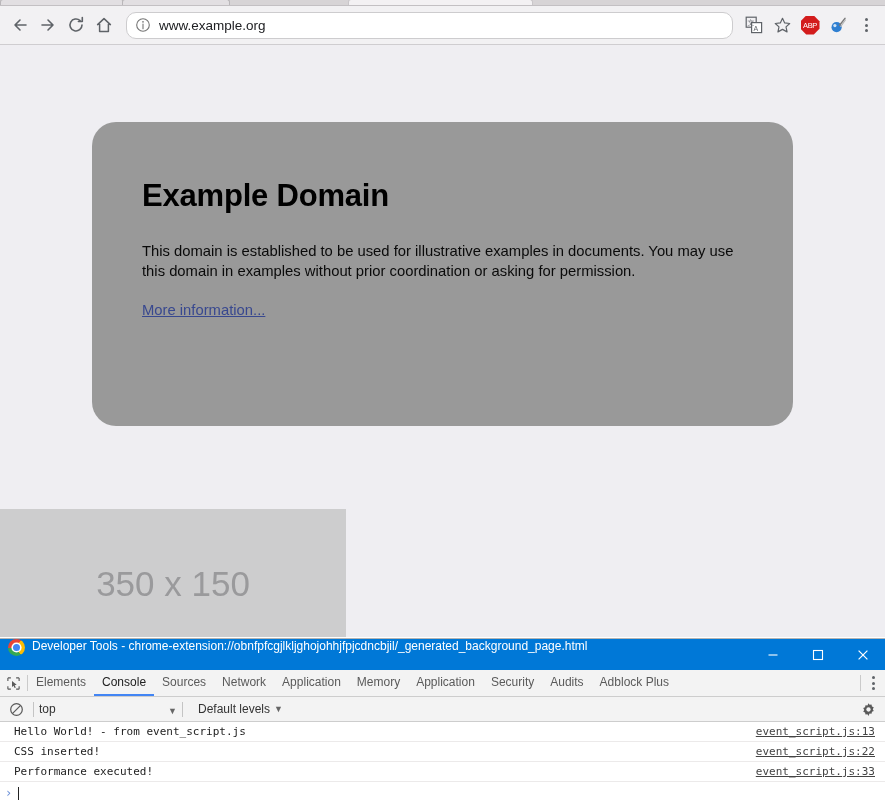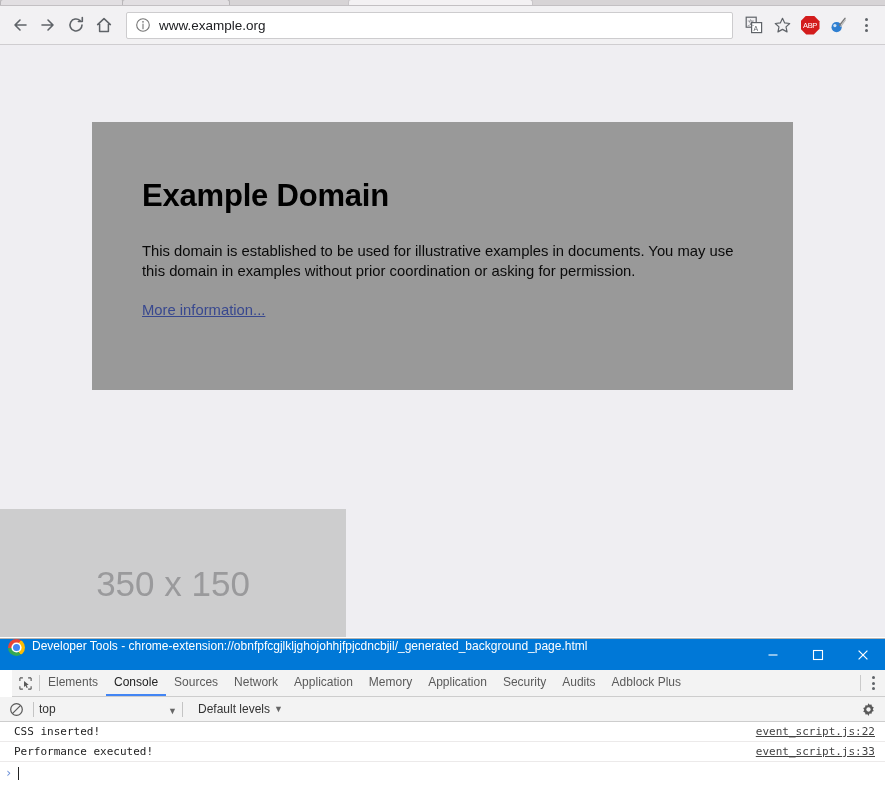--- a/index.html
+++ b/index.html
@@ -50,21 +50,21 @@
     border-radius: 14px;
   }
   .navbtn svg { display: block; }
 
   .omnibox {
     flex: 1 1 auto;
     height: 27px;
     margin: 0 6px 0 8px;
     background: #ffffff;
     border: 1px solid #cdccce;
-    border-radius: 2px;
+    border-radius: 10px;
     display: flex; align-items: center;
     padding: 0 8px;
     min-width: 0;
   }
   .info-icon { flex: none; width: 16px; height: 16px; color: #757575; margin-right: 8px; }
   .omnibox-url {
     font-size: 13.5px; color: #202124;
     white-space: nowrap; overflow: hidden; text-overflow: ellipsis;
   }
 
@@ -91,23 +91,23 @@
   
   .viewport {
     position: relative;
     height: 592px;
     background: #efeef2;
     overflow: hidden;
   }
   .domain-card {
     position: absolute;
     left: 92px; top: 77px;
-    width: 701px; height: 268px;
+    width: 701px; height: 304px;
     background: #999999;
-    border-radius: 0;
+    border-radius: 24px;
     padding: 58px 50px 0 50px;
   }
   .domain-title {
     font-size: 31px; font-weight: bold; color: #000000;
     letter-spacing: -0.2px; line-height: 1;
     margin-bottom: 30px;
   }
   .domain-para {
     font-size: 14.8px; color: #0a0a0a; line-height: 1.38;
     max-width: 604px;
@@ -167,21 +167,21 @@
   .win-btn {
     width: 45px; height: 31px; flex: none;
     display: flex; align-items: center; justify-content: center;
     color: #ffffff;
   }
 
   .dt-tabbar {
     height: 27px;
     background: #f3f3f3;
     border-bottom: 1px solid #cdcdcd;
-    display: flex; align-items: stretch; margin-left: 12px;
+    display: flex; align-items: stretch;
   }
   .inspect-btn {
     width: 27px; flex: none;
     display: flex; align-items: center; justify-content: center;
     color: #5a5a5a;
   }
   .tabbar-sep { width: 1px; background: #cacaca; margin: 5px 0; flex: none; }
   .dt-tab {
     padding: 0 8px;
     display: flex; align-items: center;
@@ -449,20 +449,25 @@
     <div class="gear-btn">
       <svg width="15" height="15" viewBox="0 0 16 16" aria-hidden="true">
         <path d="M8 1.2 9.1 3l2.1-.3.5 2.1 1.9.9-1 1.9 1 1.9-1.9.9-.5 2.1-2.1-.3L8 14.8 6.9 13l-2.1.3-.5-2.1-1.9-.9 1-1.9-1-1.9 1.9-.9.5-2.1 2.1.3z" fill="currentColor"></path>
         <circle cx="8" cy="8" r="2.3" fill="#f3f3f3"></circle>
       </svg>
     </div>
   </div>
 
   <div class="console-body">
 
+    <div class="console-row">
+      <span class="console-msg">Hello World! - from event_script.js</span>
+      <span class="console-spacer"></span>
+      <a class="console-src" href="#">event_script.js:13</a>
+    </div>
 
     <div class="console-row">
       <span class="console-msg">CSS inserted!</span>
       <span class="console-spacer"></span>
       <a class="console-src" href="#">event_script.js:22</a>
     </div>
 
     <div class="console-row">
       <span class="console-msg">Performance executed!</span>
       <span class="console-spacer"></span>

